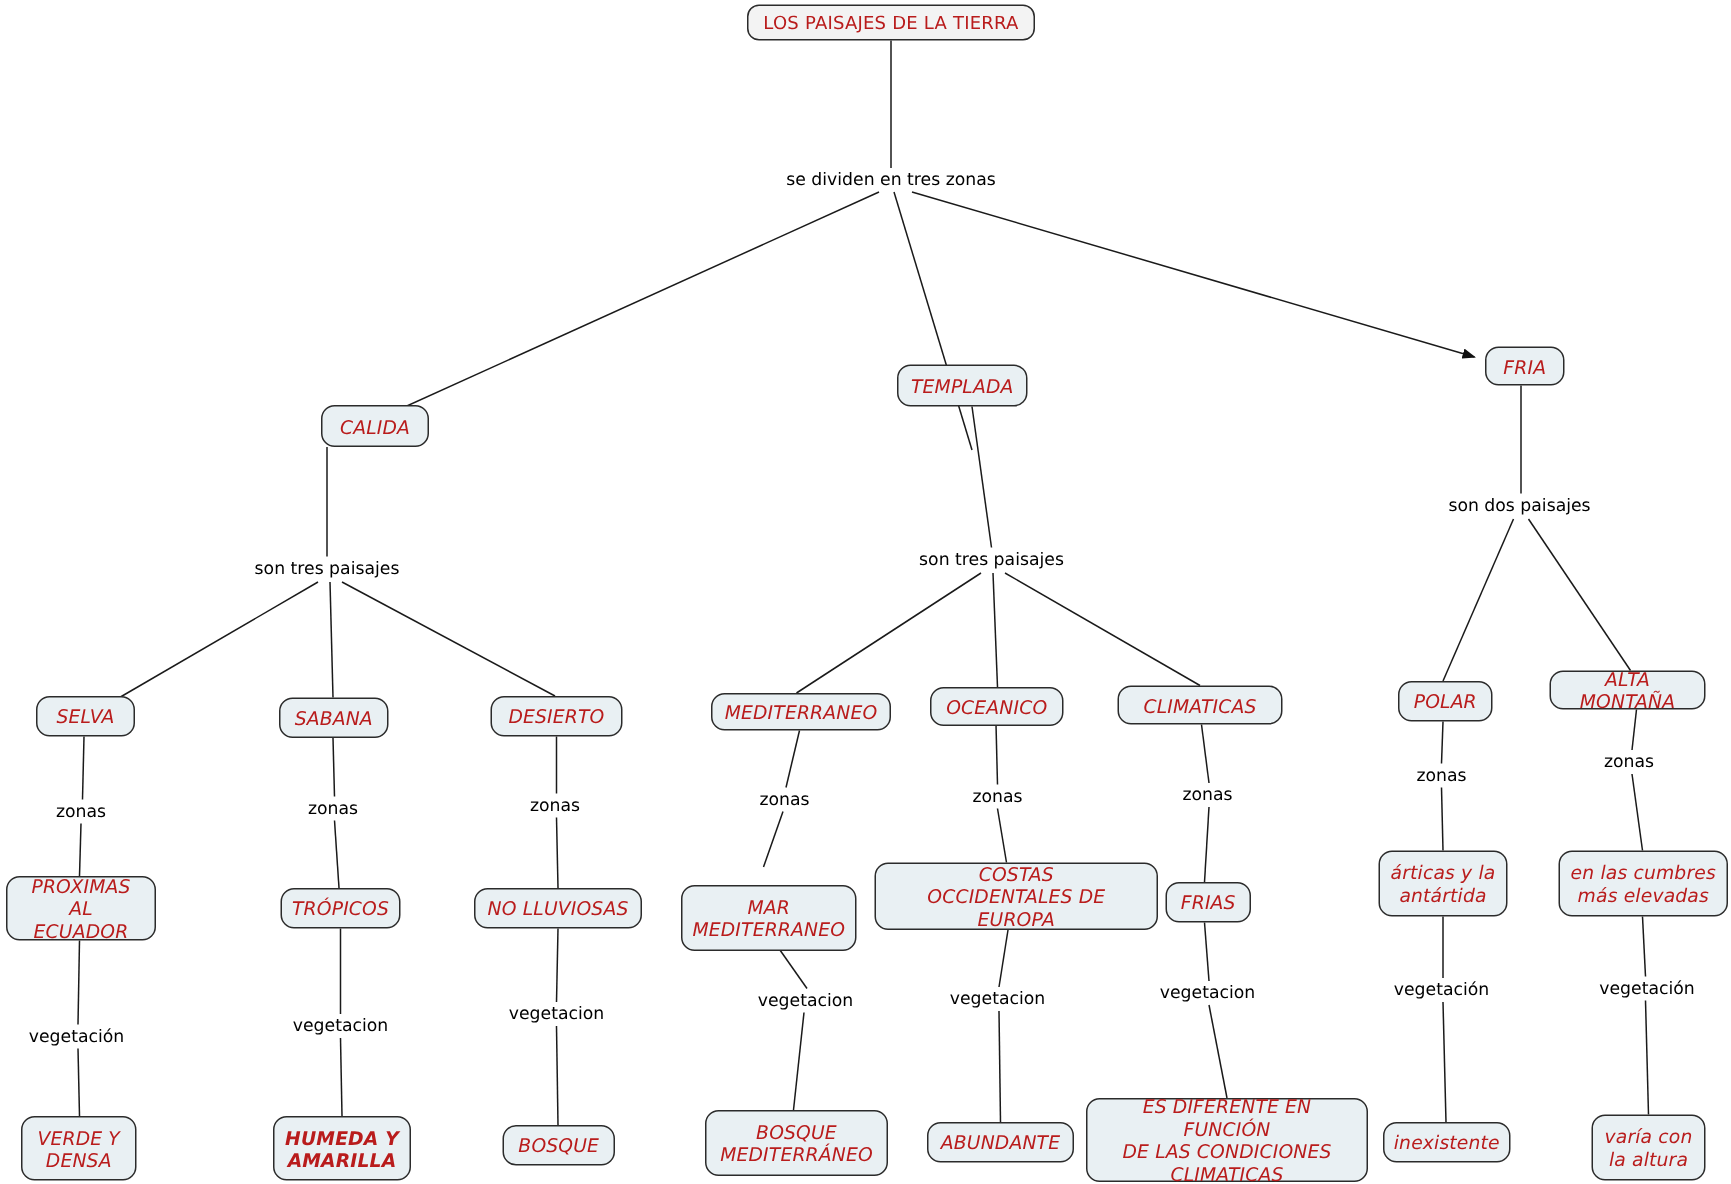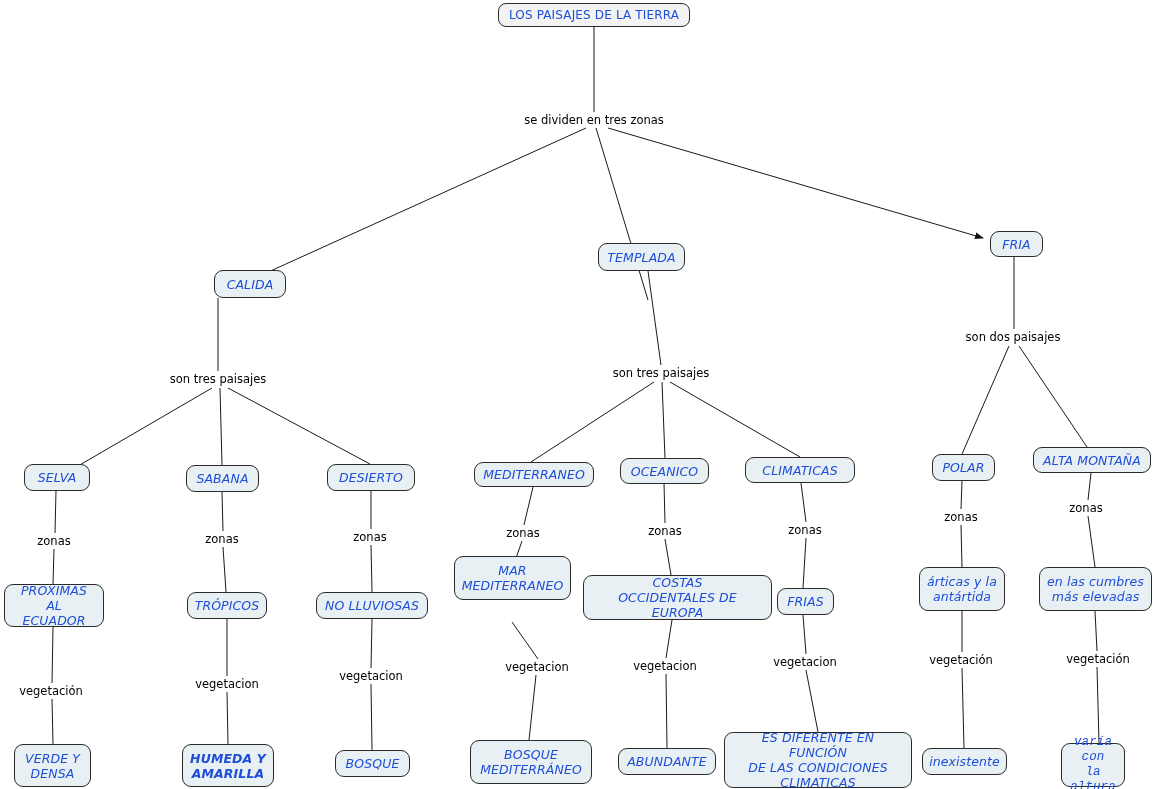--- a/index.html
+++ b/index.html
@@ -25,21 +25,21 @@
   .node {
     position: absolute;
     box-sizing: border-box;
     display: flex;
     align-items: center;
     justify-content: center;
     text-align: center;
     border: 1px solid #2b2b2b;
     border-radius: 9px;
     background: #e9f0f3;
-    color: #1d4ed8;
+    color: #b91c1c;
     font-style: italic;
     font-size: 12.5px;
     line-height: 15px;
     letter-spacing: 0.1px;
     padding: 2px 7px;
     white-space: pre-line;
     z-index: 5;
   }
   .node.root {
     background: #f3f3f3;
@@ -148,42 +148,42 @@
       <div class="node" style="left: 182px; top: 270px; width: 72px; height: 28px; margin-left: 32px;">CALIDA</div>
       <div class="node" style="left: 598px; top: 243px; width: 87px; height: 28px;">TEMPLADA</div>
       <div class="node" style="left: 990px; top: 231px; width: 53px; height: 26px;">FRIA</div>
       <div class="node" style="left: 24px; top: 464px; width: 66px; height: 27px;">SELVA</div>
       <div class="node" style="left: 186px; top: 465px; width: 73px; height: 27px;">SABANA</div>
       <div class="node" style="left: 327px; top: 464px; width: 88px; height: 27px;">DESIERTO</div>
       <div class="node" style="left: 474px; top: 462px; width: 120px; height: 25px;">MEDITERRANEO</div>
       <div class="node" style="left: 620px; top: 458px; width: 89px; height: 26px; font-style: italic;">OCEANICO</div>
       <div class="node" style="left: 745px; top: 457px; width: 110px; height: 26px;">CLIMATICAS</div>
       <div class="node" style="left: 932px; top: 454px; width: 63px; height: 27px;">POLAR</div>
-      <div class="node" style="left: 1033px; top: 447px; width: 118px; height: 26px;">ALTA MONTAÑA</div>
+      <div class="node" style="left: 1033px; top: 447px; width: 104px; height: 26px;">ALTA MONTAÑA</div>
       <div class="node" style="left: 4px; top: 584px; width: 100px; height: 43px;">PROXIMAS AL
 ECUADOR</div>
       <div class="node" style="left: 187px; top: 592px; width: 80px; height: 27px;">TRÓPICOS</div>
       <div class="node" style="left: 316px; top: 592px; width: 112px; height: 27px;">NO LLUVIOSAS</div>
-      <div class="node" style="left: 454px; top: 556px; width: 117px; height: 44px;">MAR
+      <div class="node" style="left: 454px; top: 590px; width: 117px; height: 44px;">MAR
 MEDITERRANEO</div>
       <div class="node" style="left: 583px; top: 575px; width: 189px; height: 45px;">COSTAS
 OCCIDENTALES DE EUROPA</div>
       <div class="node" style="left: 777px; top: 588px; width: 57px; height: 27px;">FRIAS</div>
       <div class="node" style="left: 919px; top: 567px; width: 86px; height: 44px;">árticas y la
 antártida</div>
       <div class="node" style="left: 1039px; top: 567px; width: 113px; height: 44px;">en las cumbres
 más elevadas</div>
       <div class="node" style="left: 14px; top: 744px; width: 77px; height: 43px;">VERDE Y
 DENSA</div>
       <div class="node" style="left: 182px; top: 744px; width: 92px; height: 43px; font-weight: bold;">HUMEDA Y
 AMARILLA</div>
       <div class="node" style="left: 335px; top: 750px; width: 75px; height: 27px;">BOSQUE</div>
       <div class="node" style="left: 470px; top: 740px; width: 122px; height: 44px;">BOSQUE
 MEDITERRÁNEO</div>
       <div class="node" style="left: 618px; top: 748px; width: 98px; height: 27px;">ABUNDANTE</div>
       <div class="node" style="left: 724px; top: 732px; width: 188px; height: 56px;">ES DIFERENTE EN FUNCIÓN
 DE LAS CONDICIONES
 CLIMATICAS</div>
       <div class="node" style="left: 922px; top: 748px; width: 85px; height: 27px;">inexistente</div>
-      <div class="node" style="left: 1061px; top: 743px; width: 64px; height: 44px; font-family: Liberation Mono, monospace;">varía con
+      <div class="node" style="left: 1061px; top: 743px; width: 76px; height: 44px;">varía con
 la altura</div>
     </div>
 </div>
 
 </body></html>

